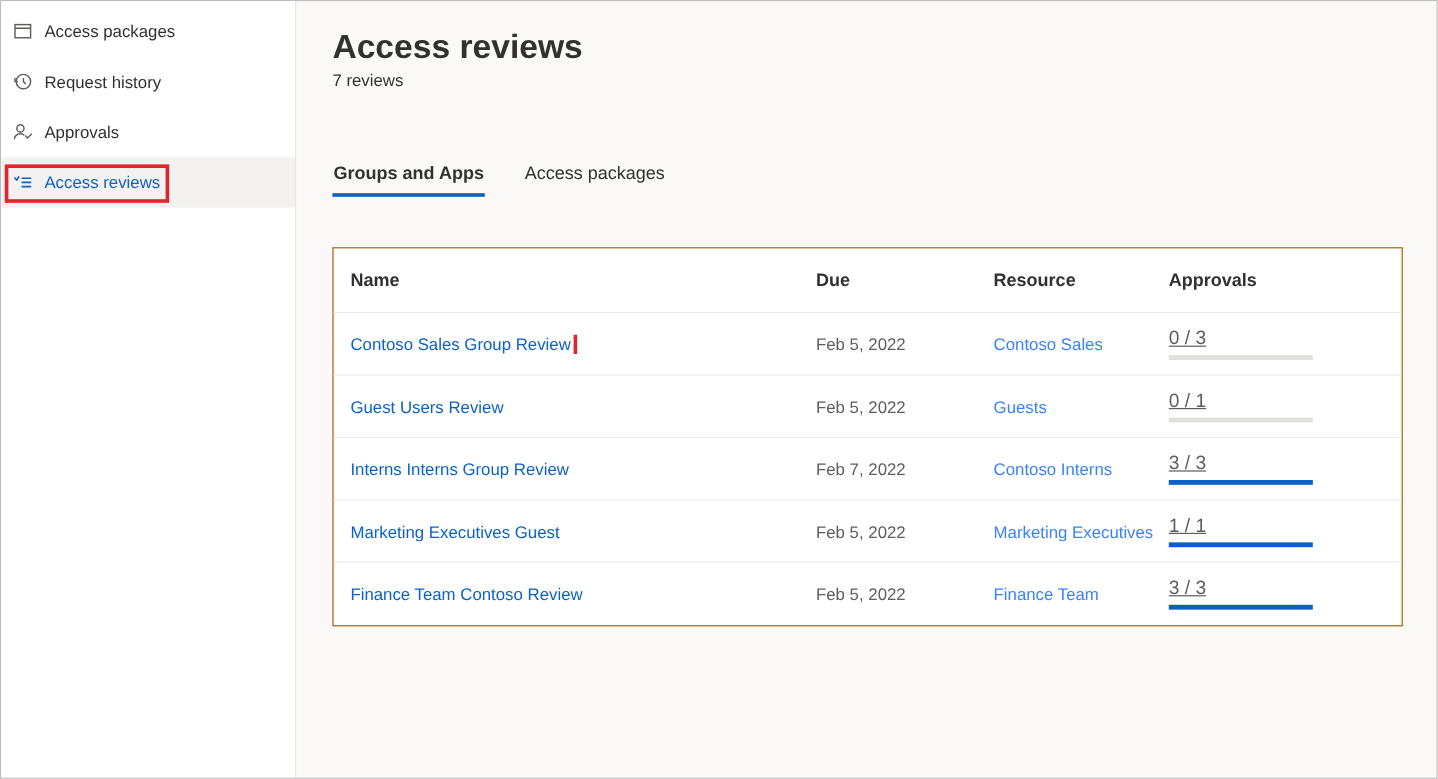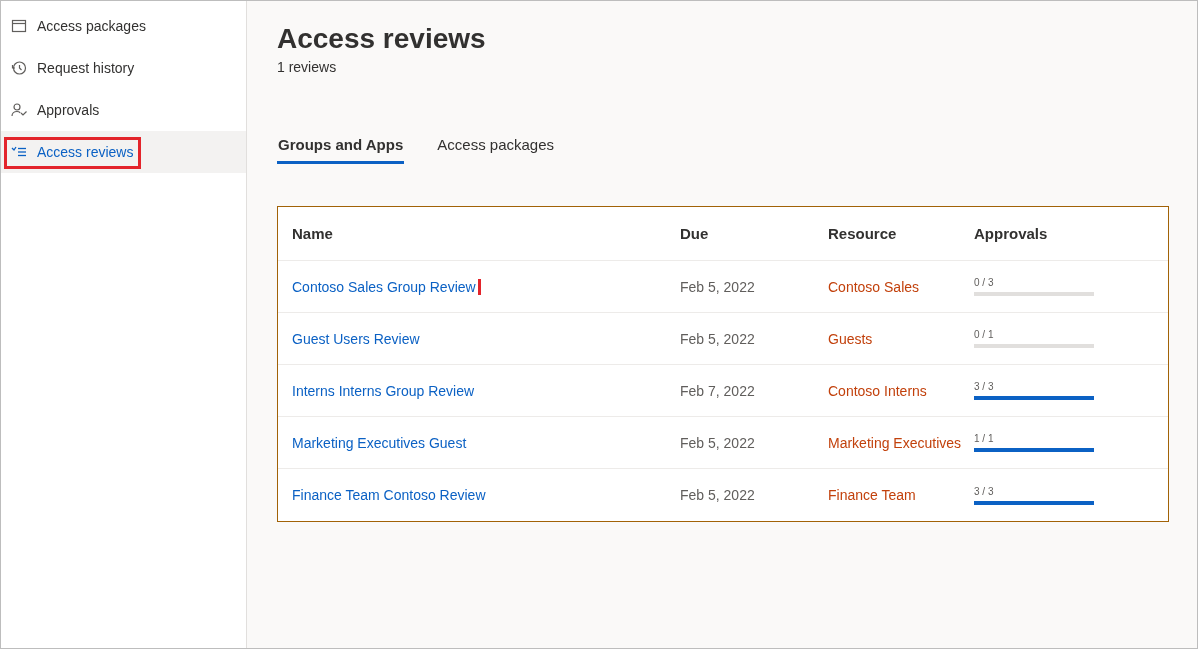--- a/index.html
+++ b/index.html
@@ -105,39 +105,40 @@
     font-size:15px;
   }
   .t-row{
     height:52px;
     border-bottom:1px solid #edebe9;
     font-size:14px;
   }
   .t-row:last-child{border-bottom:none;}
   .c-name{flex:0 0 388px; overflow:hidden;white-space:nowrap;text-overflow:ellipsis;}
   .c-due{flex:0 0 148px;color:#605e5c;}
-  .c-res{flex:0 0 146px;color:#c2410c;overflow:hidden;white-space:nowrap;text-overflow:ellipsis;}
+  .c-res{flex:0 0 146px;color:#3b82f6;overflow:hidden;white-space:nowrap;text-overflow:ellipsis;}
   .c-prog{flex:0 0 120px;}
   .t-header .c-due,.t-header .c-res{color:#323130;}
   .link{
     color:#0b61c4;
     cursor:pointer;
     display:inline-block;
     position:relative;
   }
   .row-highlight{
     position:absolute;
     left:-5px;top:-6px;right:-5px;bottom:-6px;
     border:3px solid #e3242b;
     pointer-events:none;
   }
   .progress-label{
-    font-size:10px;
+    font-size:16px;
     color:#605e5c;
     margin-bottom:4px;
+    text-decoration:underline;
   }
   .progress-bar{
     width:100%;
     height:4px;
     background:#e1dfdd;
     position:relative;
   }
   .progress-fill{
     position:absolute;left:0;top:0;height:100%;
     background:#0b61c4;
@@ -192,21 +193,21 @@
           <line x1="7" y1="11.5" x2="15" y2="11.5"></line>
         </svg>
       </span>
       <span class="nav-label">Access reviews</span>
     </div>
 
   </nav>
 
   <main class="main">
     <h1 class="page-title">Access reviews</h1>
-    <div class="subcount">1 reviews</div>
+    <div class="subcount">7 reviews</div>
 
     <div class="tabs">
       <div class="tab active">Groups and Apps</div>
       <div class="tab">Access packages</div>
     </div>
 
     <div class="table-card">
       <div class="t-header">
         <div class="c-name">Name</div>
         <div class="c-due">Due</div>

